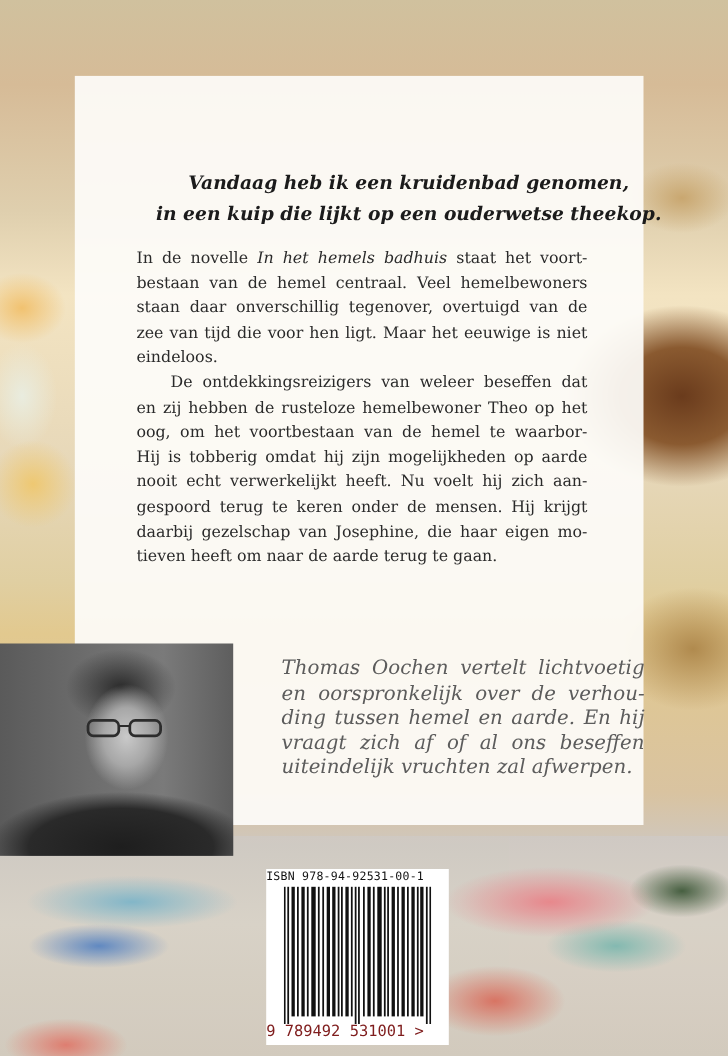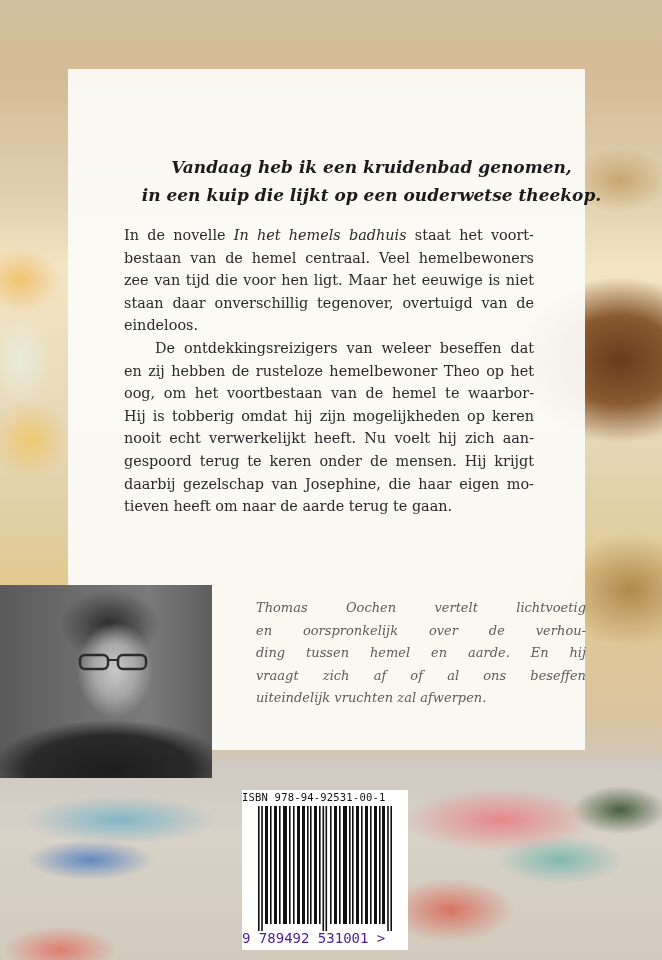--- a/index.html
+++ b/index.html
@@ -45,21 +45,21 @@
   .body-text {
     position: absolute; left: 124px; top: 224px; width: 410px;
     font-size: 14.4px; line-height: 22.6px; color: #2a2a2a;
     text-align: justify;
   }
   .body-text p { margin: 0; }
   .body-text .line { display: block; text-align-last: justify; }
   .body-text .line.last { text-align-last: left; }
   .blurb {
     position: absolute; left: 256px; top: 597px; width: 330px;
-    font-style: italic; font-size: 13px; line-height: 22.6px; color: #5c5c5c;
+    font-style: italic; font-size: 18px; line-height: 22.6px; color: #5c5c5c;
   }
   .blurb .line { display: block; text-align: justify; text-align-last: justify; }
   .blurb .line.last { text-align-last: left; }
   .author-photo {
     position: absolute; left: 0; top: 585px; width: 212px; height: 193px;
     background:
       radial-gradient(ellipse 38px 48px at 115px 85px, #c9c9c9 0%, #a7a7a7 55%, rgba(120,120,120,0) 100%),
       radial-gradient(ellipse 50px 35px at 110px 40px, #2b2b2b 0%, rgba(43,43,43,0) 100%),
       radial-gradient(ellipse 120px 50px at 110px 185px, #1e1e1e 0%, #2a2a2a 70%, rgba(40,40,40,0) 100%),
       linear-gradient(90deg, #5a5a5a 0%, #6e6e6e 40%, #7a7a7a 70%, #5e5e5e 100%);
@@ -76,51 +76,51 @@
     position: absolute; left: 0; top: 1px; width: 166px; 
     font-family: "DejaVu Sans Mono", "Liberation Mono", monospace;
     font-size: 10.5px; letter-spacing: 0.2px; color: #111;
   }
   .barcode .bars {
     position: absolute; left: 16px; top: 16px; width: 134px; height: 125px;
   }
   .barcode .digits {
     position: absolute; left: 0; top: 140px; width: 166px;
     font-family: "DejaVu Sans Mono", "Liberation Mono", monospace;
-    font-size: 14px; color: #4c1d95; white-space: pre;
+    font-size: 14px; color: #7f1d1d; white-space: pre;
   }
 </style>
 </head>
 <body>
 
 <div class="bg"></div>
 <div class="bg-map"></div>
 
 <div class="panel"></div>
 
 <div class="tagline">
   <div>Vandaag heb ik een kruidenbad genomen,</div>
   <div>in een kuip die lijkt op een ouderwetse theekop.</div>
 </div>
 
 <div class="body-text">
   <p>
     <span class="line"><span>In de novelle </span><i>In het hemels badhuis</i><span> staat het voort-</span></span>
     <span class="line">bestaan van de hemel centraal. Veel hemelbewoners</span>
+    <span class="line">staan daar onverschillig tegenover, overtuigd van de</span>
     <span class="line">zee van tijd die voor hen ligt. Maar het eeuwige is niet</span>
-    <span class="line">staan daar onverschillig tegenover, overtuigd van de</span>
     <span class="line last">eindeloos.</span>
   </p>
   <p>
     <span class="line" style="padding-left:31px">De ontdekkingsreizigers van weleer beseffen dat</span>
     <span class="line">en zij hebben de rusteloze hemelbewoner Theo op het</span>
     <span class="line">oog, om het voortbestaan van de hemel te waarbor-</span>
   </p>
   <p>
-    <span class="line">Hij is tobberig omdat hij zijn mogelijkheden op keren</span>
+    <span class="line">Hij is tobberig omdat hij zijn mogelijkheden op aarde</span>
     <span class="line">nooit echt verwerkelijkt heeft. Nu voelt hij zich aan-</span>
     <span class="line">gespoord terug te keren onder de mensen. Hij krijgt</span>
     <span class="line">daarbij gezelschap van Josephine, die haar eigen mo-</span>
     <span class="line last">tieven heeft om naar de aarde terug te gaan.</span>
   </p>
 </div>
 
 <div class="author-photo" title="Thomas Oochen">
   <svg class="glasses" viewBox="0 0 72 18">
     <rect x="2" y="2" width="28" height="14" rx="5" fill="none" stroke="#2c2c2c" stroke-width="2.5"></rect>

